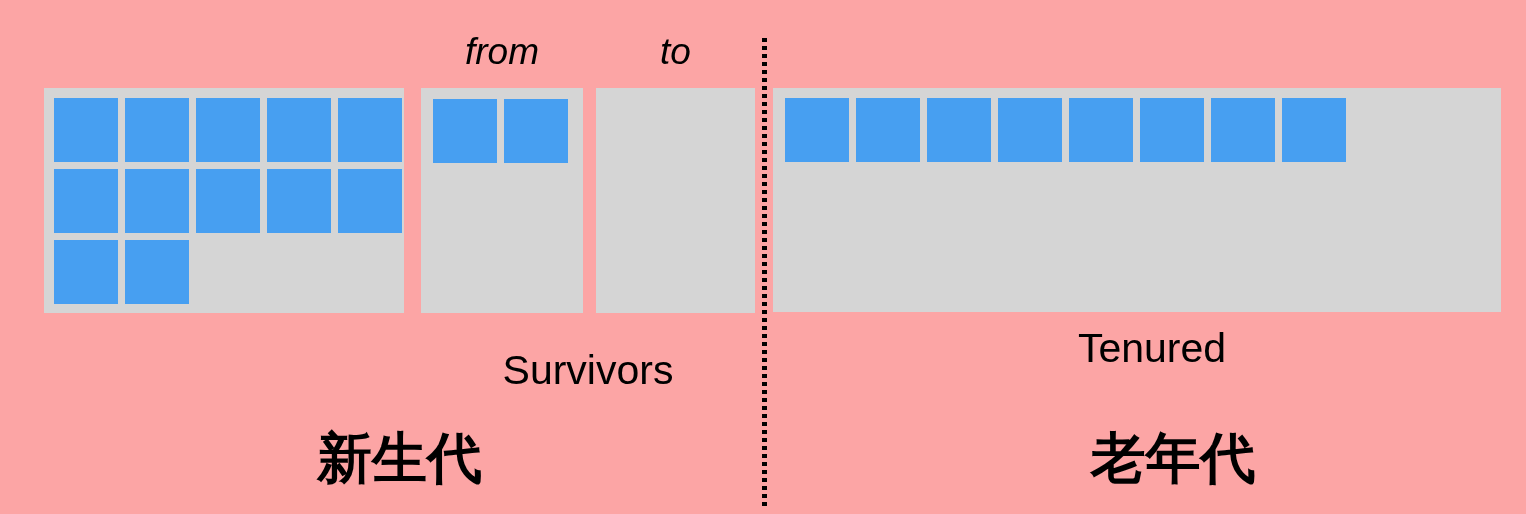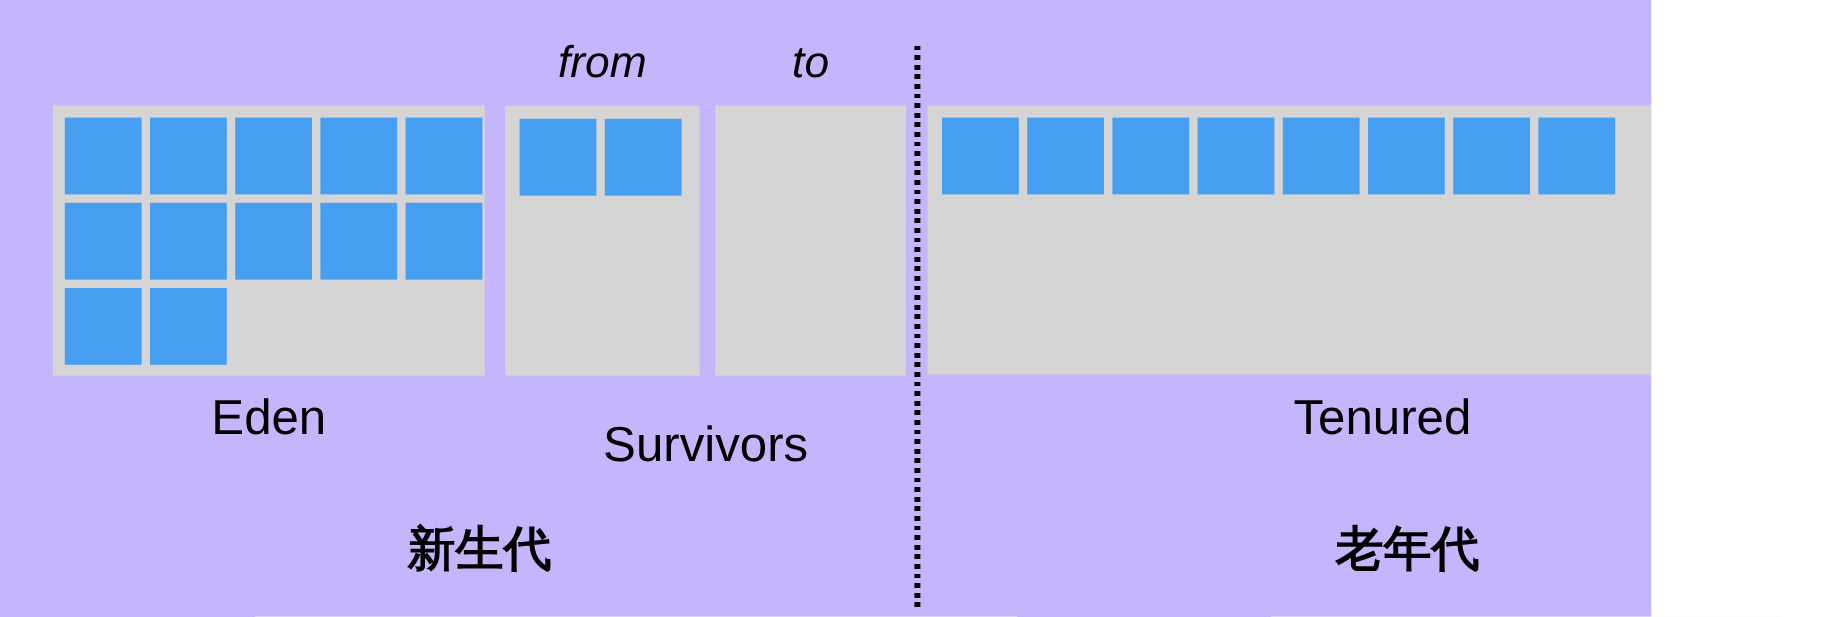--- a/index.html
+++ b/index.html
@@ -3,23 +3,23 @@
 <meta charset="utf-8">
 <style>
   html, body {
     margin: 0;
     padding: 0;
     background: #ffffff;
     font-family: "Liberation Sans", sans-serif;
   }
   .canvas {
     position: relative;
-    width: 1376px;
+    width: 1526px;
     height: 514px;
-    background: #c4b5fd;
+    background: #fca5a5;
     overflow: hidden;
     --cell-color: #479ff1;
     --region-color: #d5d5d5;
     --text-color: #000000;
     --divider-color: #000000;
   }
   .region {
     position: absolute;
     background: var(--region-color);
     box-sizing: border-box;
@@ -71,21 +71,21 @@
   .region-name {
     top: 324px;
     font-size: 41px;
     line-height: 48px;
   }
   .name-eden      { left: 44px;  width: 360px; }
   .name-survivors { left: 421px; width: 334px; margin-top: 22px; }
   .name-tenured   { left: 788px; width: 728px; }
   .generation-name {
     top: 430px;
-    font-size: 40px;
+    font-size: 55px;
     font-weight: bold;
     line-height: 56px;
   }
   .gen-young { left: 44px;  width: 711px; }
   .gen-old   { left: 809px; width: 728px; }
   .divider {
     position: absolute;
     left: 762px;
     top: 38px;
     width: 5px;
@@ -132,20 +132,19 @@
       <div class="cell"></div>
       <div class="cell"></div>
       <div class="cell"></div>
       <div class="cell"></div>
       <div class="cell"></div>
       <div class="cell"></div>
     </div>
 
   <div class="divider"></div>
 
-  <div class="label region-name name-eden">Eden</div>
   <div class="label region-name name-survivors">Survivors</div>
   <div class="label region-name name-tenured">Tenured</div>
 
   <div class="label generation-name gen-young">新生代</div>
   <div class="label generation-name gen-old">老年代</div>
 
 </div>
 
 </body></html>

